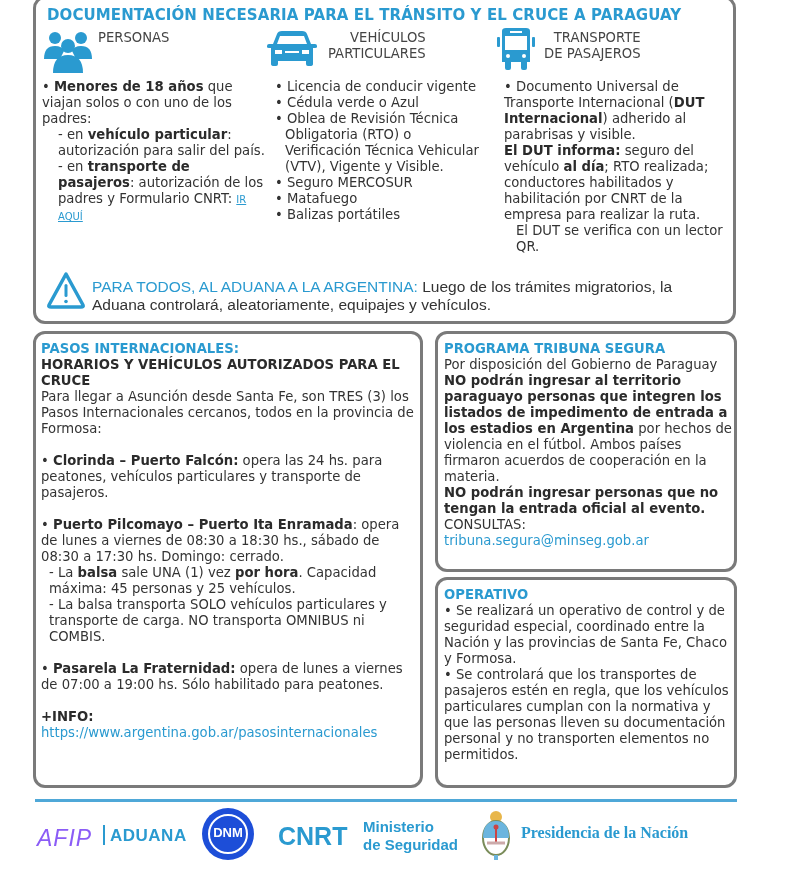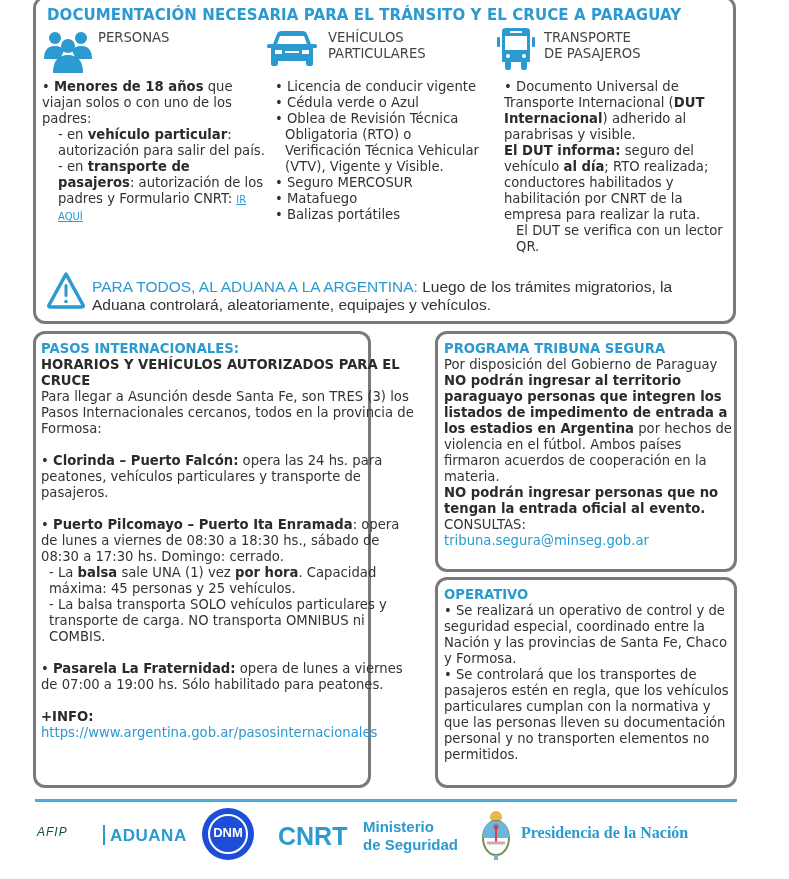--- a/index.html
+++ b/index.html
@@ -4,21 +4,21 @@
 <style>
   html,body{margin:0;padding:0;background:#fff;}
   body{width:789px;height:879px;position:relative;overflow:hidden;font-family:"DejaVu Sans","Liberation Sans",sans-serif;color:#333;}
   .box{position:absolute;border:3px solid #7a7a7a;border-radius:12px;background:#fff;box-sizing:border-box;}
   .blue{color:#2a9ad0;}
   .title{font-weight:bold;color:#2a9ad0;}
   b{color:#2b2b2b;}
   .t{font-size:13.2px;line-height:16px;letter-spacing:0;}
   .col{position:absolute;}
   .ico{position:absolute;}
-  .hdr{position:absolute;font-size:13.2px;line-height:16px;color:#444;}
+  .hdr{position:absolute;font-size:13.2px;line-height:16px;color:#444;text-align:right;}
   .link{color:#2a9ad0;text-decoration:underline;font-size:10px;}
   .url{color:#2a9ad0;}
   p{margin:0;}
   .ind{padding-left:16px;}
   .gap{height:16px;}
 </style>
 </head>
 <body>
 
 <div class="box" style="left:33px;top:-4px;width:703px;height:328px;">
@@ -88,21 +88,21 @@
   <svg class="ico" width="40" height="38" viewBox="0 0 40 38" style="left:10px;top:272px;">
     <path d="M20 3 L37 34 Q38 36 35 36 L5 36 Q2 36 3 34 Z" fill="none" stroke="#2a9ad0" stroke-width="3.5" stroke-linejoin="round"></path>
     <rect x="18.5" y="13" width="3" height="13" rx="1.5" fill="#2a9ad0"></rect>
     <circle cx="20" cy="30.5" r="1.8" fill="#2a9ad0"></circle>
   </svg>
   <div class="col" style="left:56px;top:279px;width:620px;font-family:'Liberation Sans',sans-serif;font-size:15.5px;line-height:18px;color:#333;">
     <span class="blue">PARA TODOS, AL ADUANA A LA ARGENTINA:</span><span> Luego de los trámites migratorios, la Aduana controlará, aleatoriamente, equipajes y vehículos.</span>
   </div>
 </div>
 
-<div class="box" style="left:33px;top:331px;width:338px;height:457px;">
+<div class="box" style="left:33px;top:331px;width:390px;height:457px;">
   <div class="col t" style="left:5px;top:7px;width:376px;">
     <p class="title">PASOS INTERNACIONALES:</p>
     <p style="font-weight:bold;color:#2b2b2b;">HORARIOS Y VEHÍCULOS AUTORIZADOS PARA EL CRUCE</p>
     <p>Para llegar a Asunción desde Santa Fe, son TRES (3) los Pasos Internacionales cercanos, todos en la provincia de Formosa:</p>
     <div class="gap"></div>
     <p>• <b>Clorinda – Puerto Falcón:</b><span> opera las 24 hs. para peatones, vehículos particulares y transporte de pasajeros.</span></p>
     <div class="gap"></div>
     <p>• <b>Puerto Pilcomayo – Puerto Ita Enramada</b><span>: opera de lunes a viernes de 08:30 a 18:30 hs., sábado de 08:30 a 17:30 hs. Domingo: cerrado.</span></p>
     <p class="ind" style="padding-left:8px;"><span>- La </span><b>balsa</b><span> sale UNA (1) vez </span><b>por hora</b><span>. Capacidad máxima: 45 personas y 25 vehículos.</span></p>
     <p style="padding-left:8px;">- La balsa transporta SOLO vehículos particulares y transporte de carga. NO transporta OMNIBUS ni COMBIS.</p>
@@ -127,21 +127,21 @@
 <div class="box" style="left:435px;top:577px;width:302px;height:211px;padding-left:45px;">
   <div class="col t" style="left:6px;top:7px;width:290px;">
     <p class="title">OPERATIVO</p>
     <p>• Se realizará un operativo de control y de seguridad especial, coordinado entre la Nación y las provincias de Santa Fe, Chaco y Formosa.</p>
     <p>• Se controlará que los transportes de pasajeros estén en regla, que los vehículos particulares cumplan con la normativa y que las personas lleven su documentación personal y no transporten elementos no permitidos.</p>
   </div>
 </div>
 
 <div style="position:absolute;left:35px;top:799px;width:702px;height:3px;background:#4fa8d8;"></div>
 
-<div style="position:absolute;left:37px;top:825px;font-family:'Liberation Sans',sans-serif;font-size:12px;color:#14532d;letter-spacing:1px;font-style:italic;font-weight:300;">AFIP</div>
+<div style="position:absolute;left:37px;top:825px;font-family:'Liberation Sans',sans-serif;font-size:23px;color:#8b5cf6;letter-spacing:1px;font-style:italic;font-weight:300;">AFIP</div>
 <div style="position:absolute;left:103px;top:825px;width:2px;height:20px;background:#2a9ad0;"></div>
 <div style="position:absolute;left:110px;top:826px;font-family:'Liberation Sans',sans-serif;font-weight:bold;font-size:17px;color:#2a9ad0;letter-spacing:0.5px;">ADUANA</div>
 
 <div style="position:absolute;left:202px;top:808px;width:52px;height:52px;border-radius:50%;background:#1d4ed8;">
   <div style="position:absolute;left:6px;top:6px;width:36px;height:36px;border-radius:50%;border:2px solid #fff;"></div>
   <div style="position:absolute;left:0;top:17px;width:52px;text-align:center;color:#fff;font-family:'Liberation Sans',sans-serif;font-weight:bold;font-size:13px;">DNM</div>
 </div>
 
 <div style="position:absolute;left:278px;top:822px;font-family:'Liberation Sans',sans-serif;font-weight:bold;font-size:25px;color:#2a9ad0;">CNRT</div>
 

